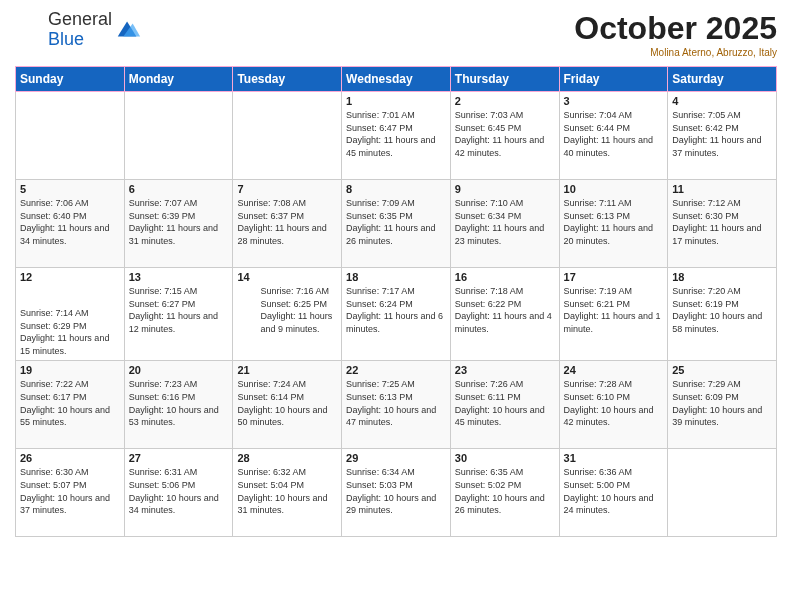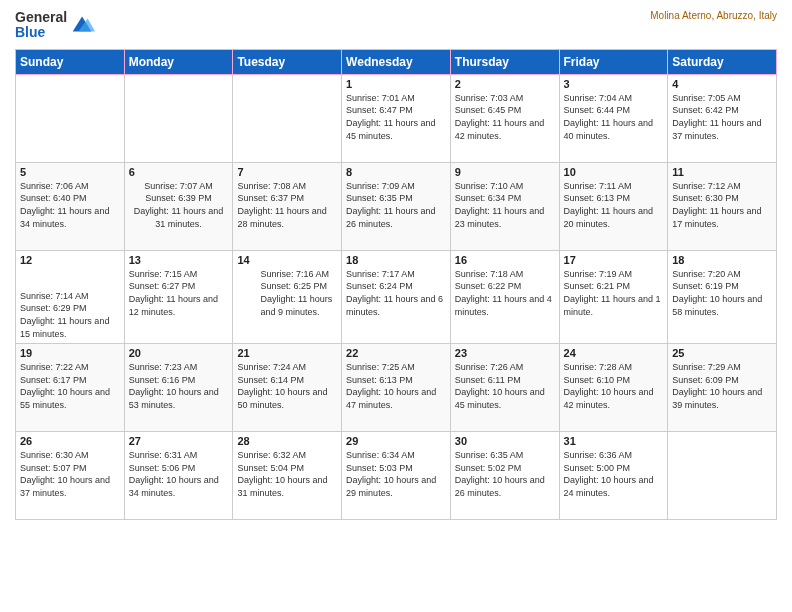--- a/index.html
+++ b/index.html
@@ -18,23 +18,24 @@
       display: flex;
       justify-content: space-between;
       align-items: flex-start;
       margin-bottom: 8px;
     }
     .logo {
       display: flex;
       align-items: center;
     }
     .logo-text {
-      font-size: 14px;
-      font-weight: bold;
+      font-size: 18px;
+      font-weight: normal;
       line-height: 1.1;
+      margin-left: 33px;
     }
     .logo-general { color: #333; }
     .logo-blue { color: #1565c0; }
     .logo-icon {
       width: 28px;
       height: 28px;
       margin-left: 2px;
     }
     .title-area {
       text-align: right;
@@ -109,20 +110,21 @@
             <span class="logo-blue">Blue</span>
           </span>
           <svg class="logo-icon" viewBox="0 0 30 30" xmlns="http://www.w3.org/2000/svg">
             <polygon points="4,22 14,6 24,22" fill="#1565c0"></polygon>
             <polygon points="10,22 20,8 28,22" fill="#42a5f5" opacity="0.7"></polygon>
           </svg>
         </div>
       </div>
     </div>
     <div class="title-area">
+      <div class="month-title">October 2025</div>
       <div class="location">Molina Aterno, Abruzzo, Italy</div>
     </div>
   </div>
 
   <table>
     <thead>
       <tr>
       <th>Sunday</th>
           <th>Monday</th>
           <th>Tuesday</th>
@@ -164,21 +166,21 @@
         </tr>
         <tr>
           <td>
             <div class="day-number">5</div>
             <div class="day-info" style="white-space: pre-line;">Sunrise: 7:06 AM
 Sunset: 6:40 PM
 Daylight: 11 hours and 34 minutes.</div>
           </td>
           <td>
             <div class="day-number">6</div>
-            <div class="day-info" style="white-space: pre-line; text-align: center;">Sunrise: 7:07 AM
+            <div class="day-info" style="white-space: pre-line;">Sunrise: 7:07 AM
 Sunset: 6:39 PM
 Daylight: 11 hours and 31 minutes.</div>
           </td>
           <td>
             <div class="day-number">7</div>
             <div class="day-info" style="white-space: pre-line;">Sunrise: 7:08 AM
 Sunset: 6:37 PM
 Daylight: 11 hours and 28 minutes.</div>
           </td>
           <td>

